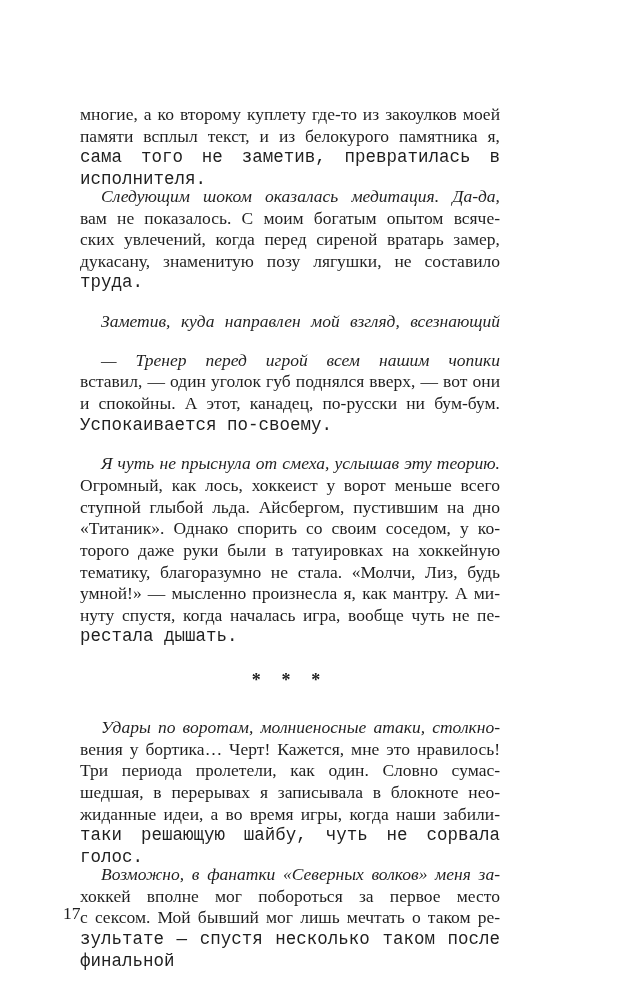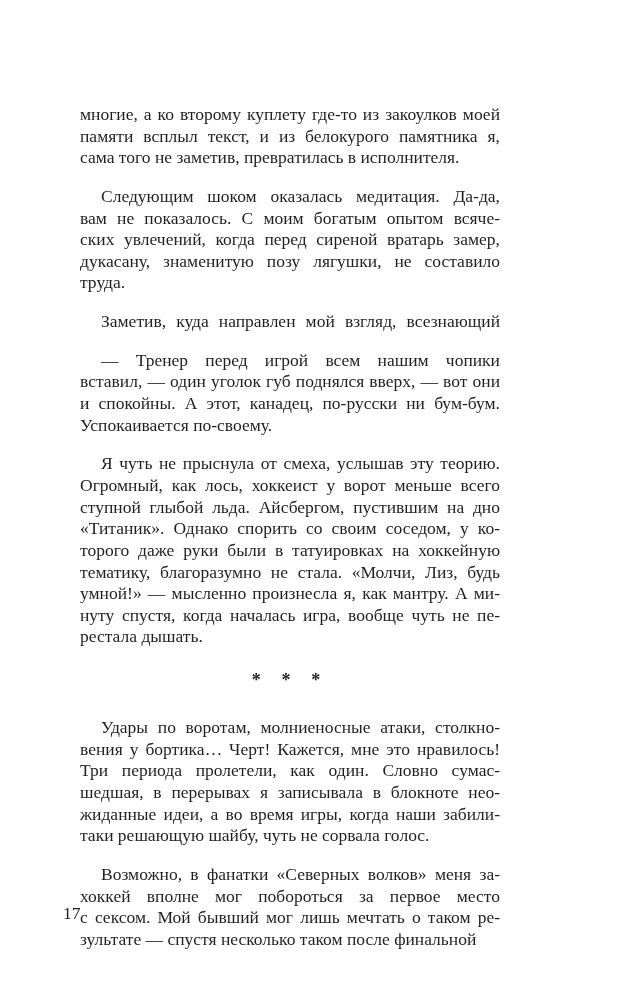--- a/index.html
+++ b/index.html
@@ -34,23 +34,25 @@
   }
   .line {
     text-align: justify;
     text-align-last: justify;
     white-space: normal;
     height: 21.65px;
     overflow: visible;
   }
   .line.indent {
     text-indent: 21px;
+    font-style: italic;
   }
   .line.end {
     text-align-last: left;
+    font-family: Liberation Mono, monospace;
   }
   .separator {
     height: 35px;
     line-height: 31px;
     text-align: center;
     text-align-last: center;
     font-weight: 700;
     font-size: 18px;
     letter-spacing: 0.45em;
     color: #1f1f1f;

